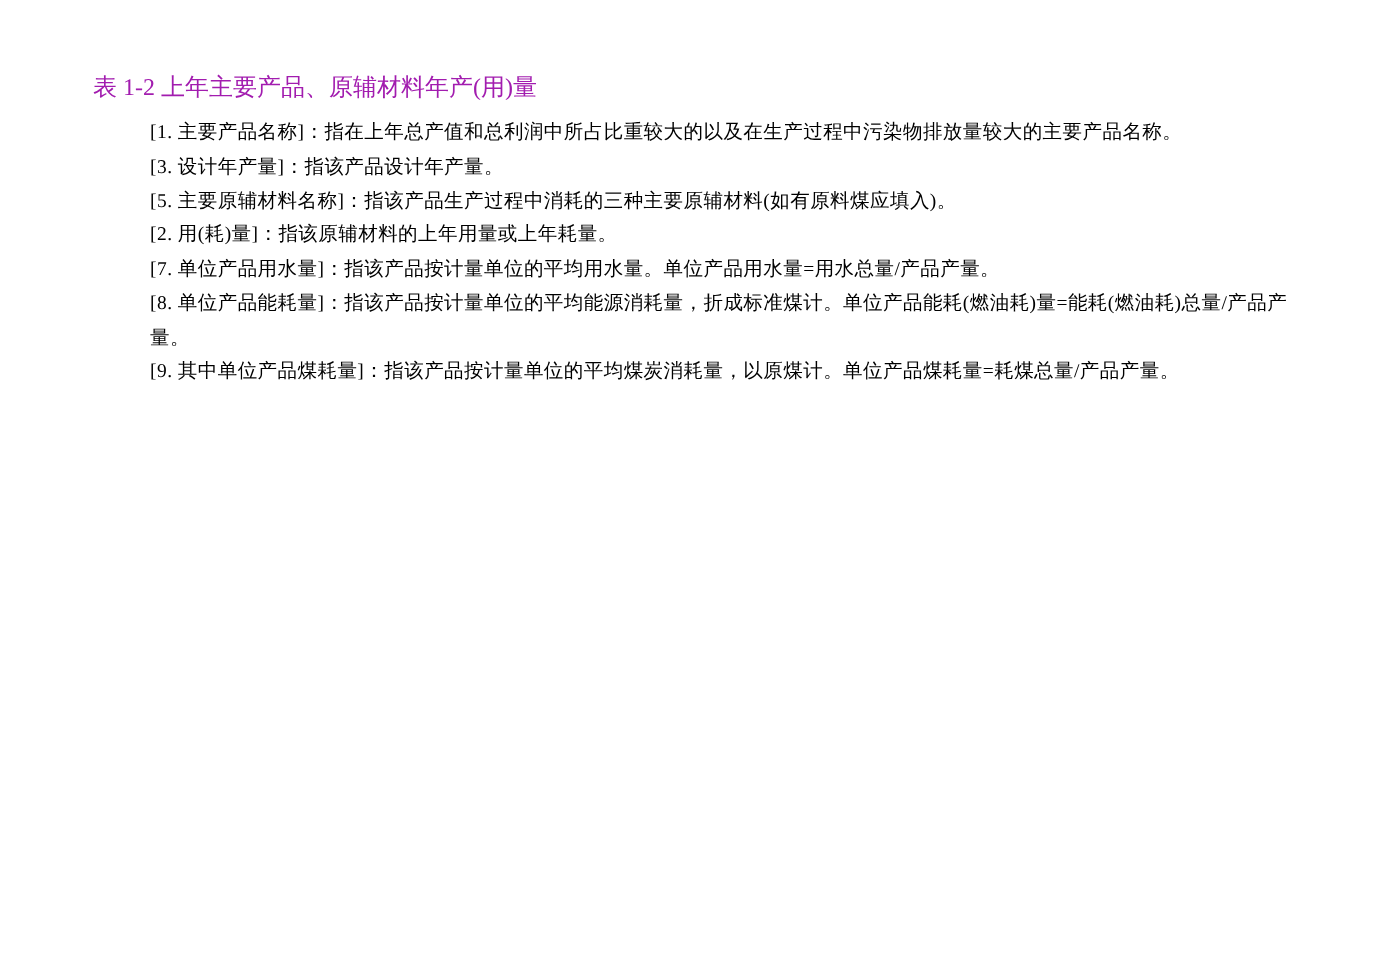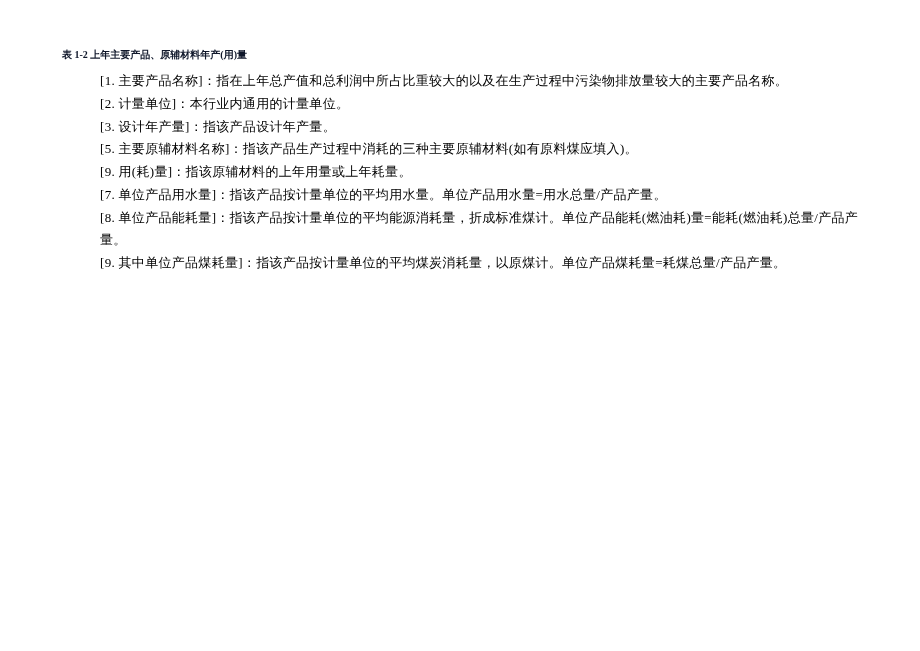--- a/index.html
+++ b/index.html
@@ -8,42 +8,41 @@
       box-sizing: border-box;
     }
     body {
       width: 920px;
       height: 651px;
       background: #ffffff;
       font-family: "SimSun", "宋体", serif;
       padding: 48px 56px;
     }
     .title {
-      font-weight: bold;
-      font-size: 10px;
-      color: #0f172a;
+      font-weight: normal;
+      font-size: 16px;
+      color: #a21caf;
       margin-bottom: 8px;
       margin-left: 6px;
     }
     .items {
       padding-left: 44px;
     }
     .item {
       font-size: 13px;
       color: #000000;
       line-height: 1.75;
       letter-spacing: 0.3px;
     }
   </style>
 </head>
 <body>
 
 <div class="title">表 1-2 上年主要产品、原辅材料年产(用)量</div>
 <div class="items">
   <div class="item">[1. 主要产品名称]：指在上年总产值和总利润中所占比重较大的以及在生产过程中污染物排放量较大的主要产品名称。</div>
-  <div class="item">[2. 计量单位]：本行业内通用的计量单位。</div>
   <div class="item">[3. 设计年产量]：指该产品设计年产量。</div>
   <div class="item">[5. 主要原辅材料名称]：指该产品生产过程中消耗的三种主要原辅材料(如有原料煤应填入)。</div>
-  <div class="item">[9. 用(耗)量]：指该原辅材料的上年用量或上年耗量。</div>
+  <div class="item">[2. 用(耗)量]：指该原辅材料的上年用量或上年耗量。</div>
   <div class="item">[7. 单位产品用水量]：指该产品按计量单位的平均用水量。单位产品用水量=用水总量/产品产量。</div>
   <div class="item">[8. 单位产品能耗量]：指该产品按计量单位的平均能源消耗量，折成标准煤计。单位产品能耗(燃油耗)量=能耗(燃油耗)总量/产品产量。</div>
   <div class="item">[9. 其中单位产品煤耗量]：指该产品按计量单位的平均煤炭消耗量，以原煤计。单位产品煤耗量=耗煤总量/产品产量。</div>
 </div>
 
 </body></html>

